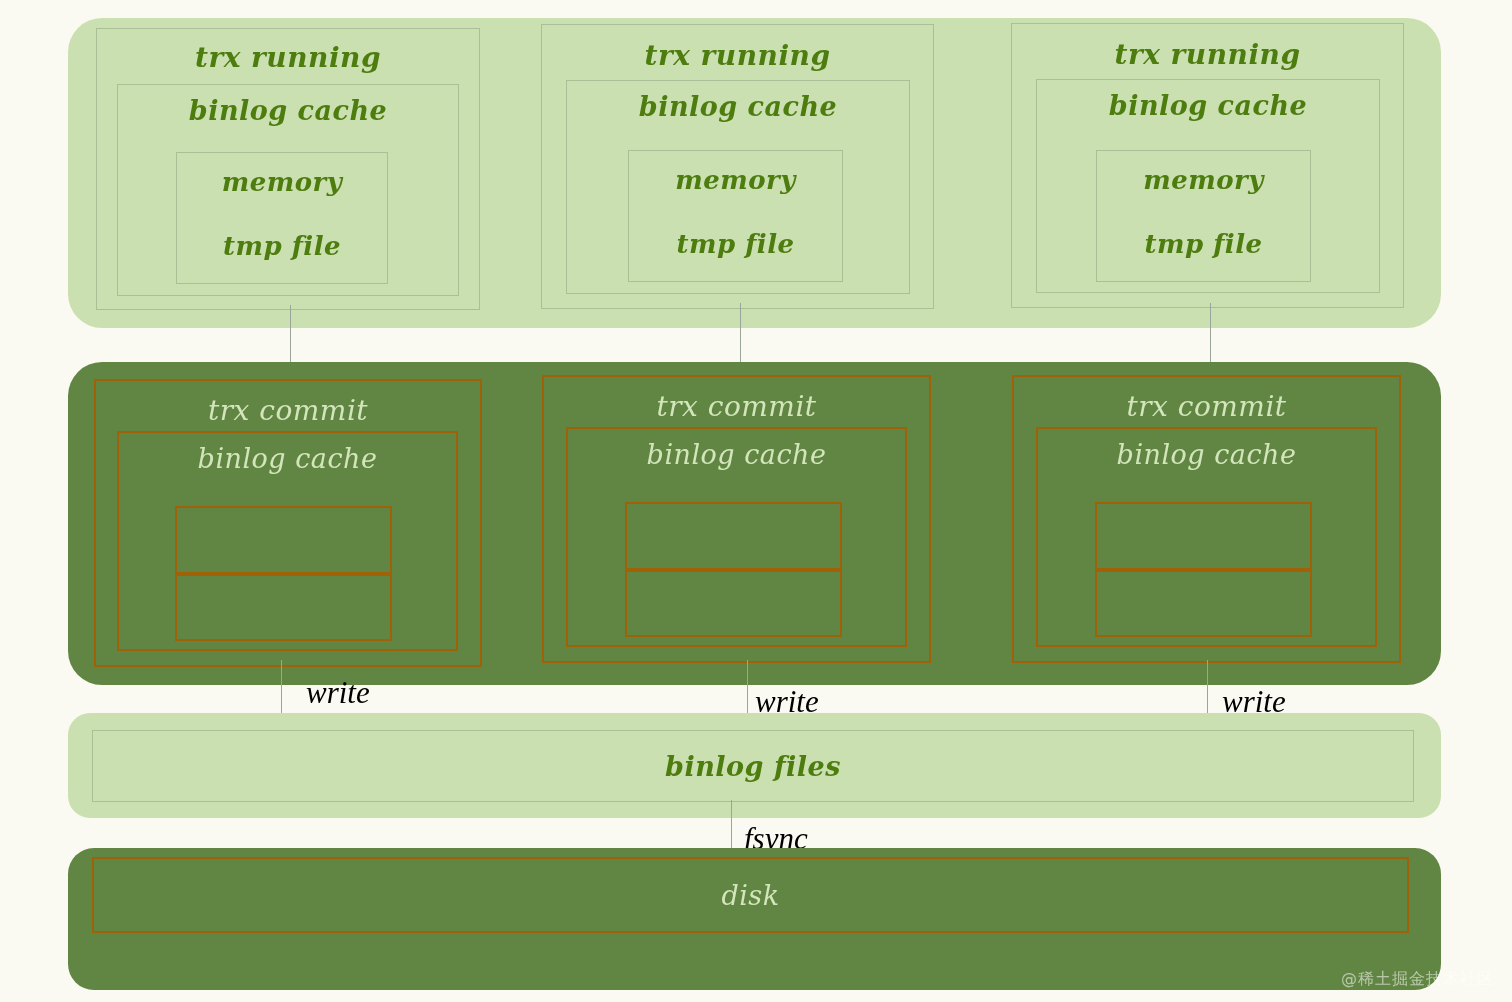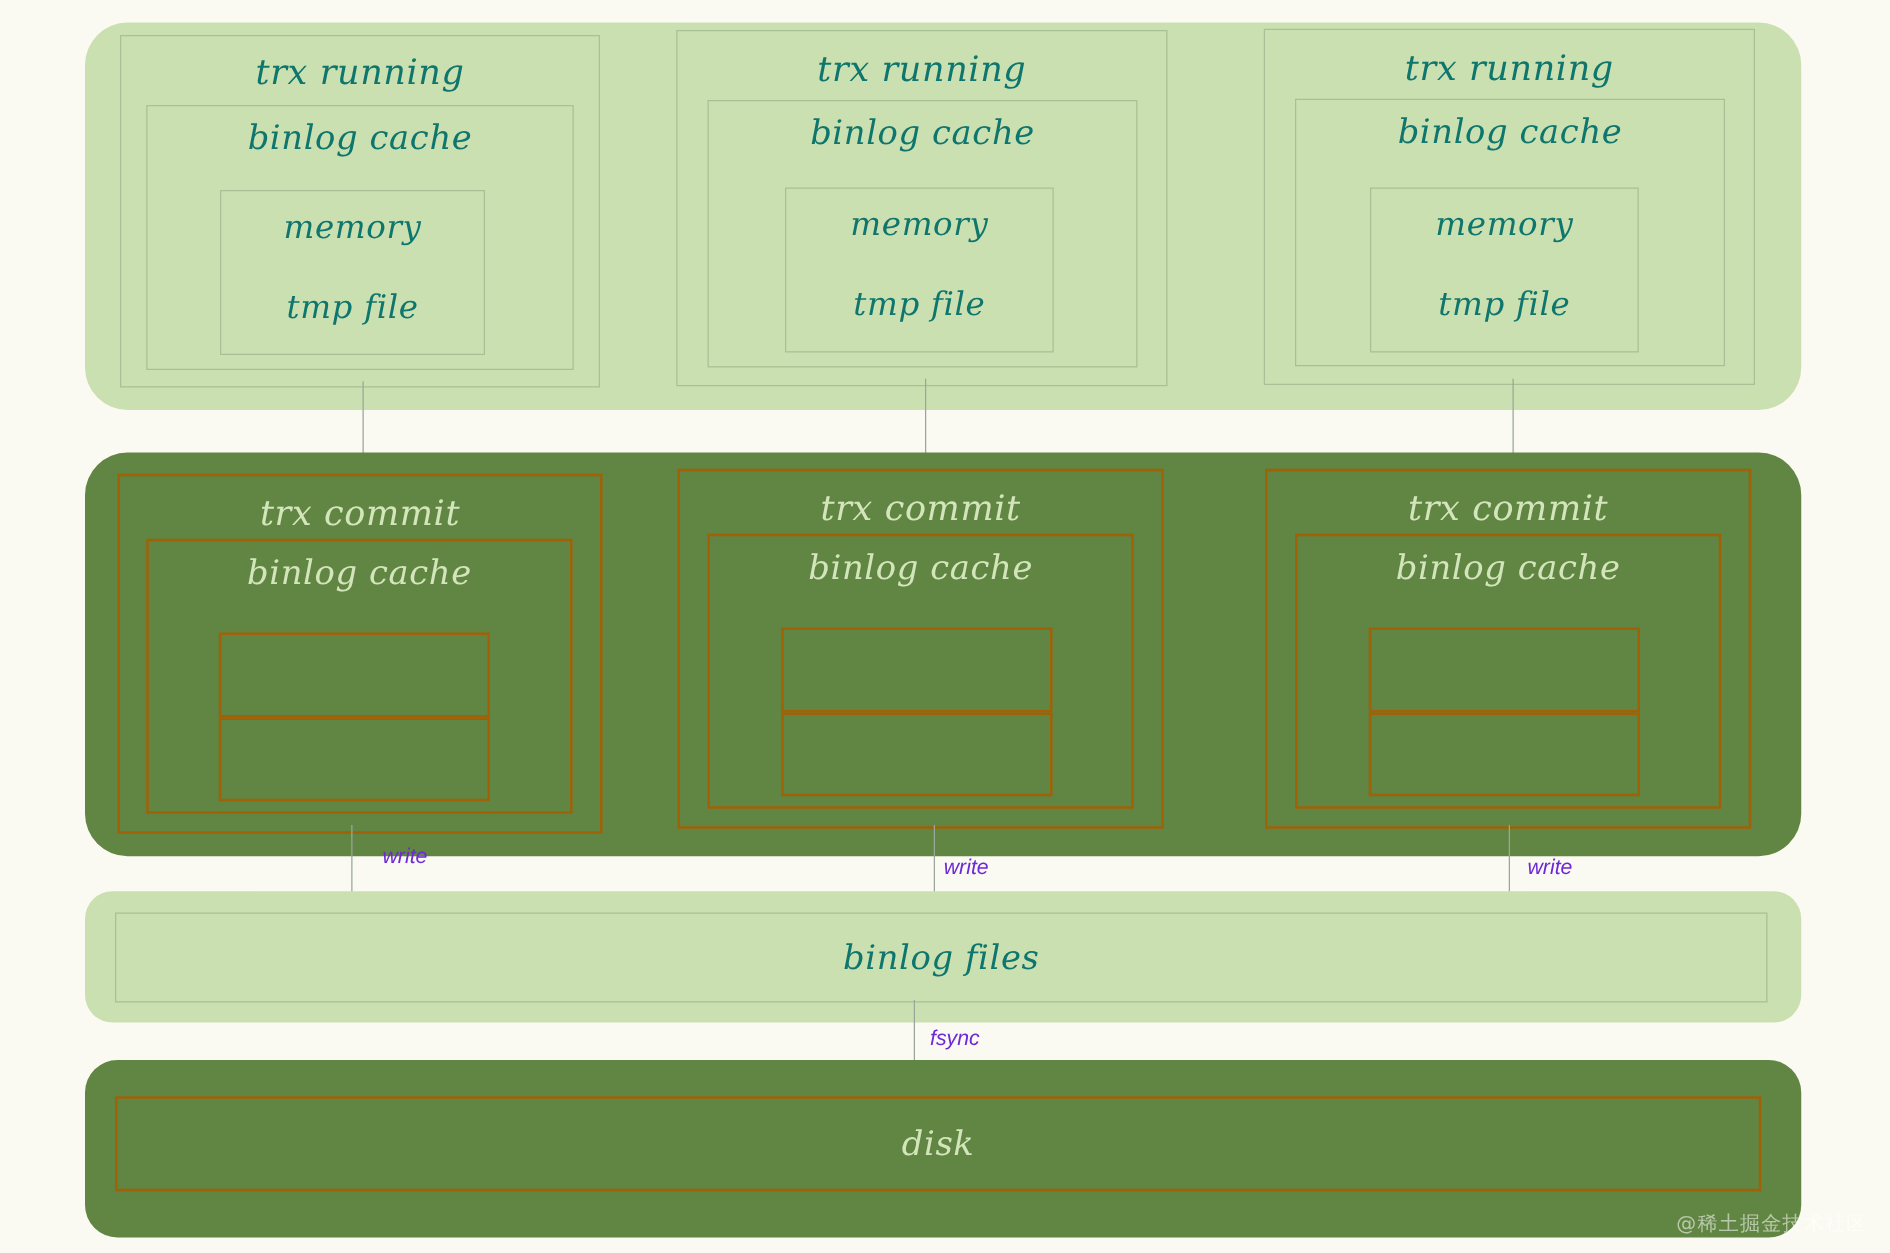--- a/index.html
+++ b/index.html
@@ -42,43 +42,43 @@
   .box-label {
     position: absolute;
     left: 0;
     right: 0;
     text-align: center;
     font-family: "DejaVu Serif", serif;
     font-style: italic;
     white-space: nowrap;
     letter-spacing: 0.5px;
   }
-  .lbl-dark-text  { color: #0f766e; }
+  .lbl-dark-text  { color: #4d7c0f; font-weight: bold; }
   .lbl-light-text { color: #d3e6bb; }
 
   
   .arrow {
     position: absolute;
     width: 1px;
     background: #9aa69a;
   }
   .arrow-head {
     position: absolute;
     width: 0;
     height: 0;
     border-left: 7px solid transparent;
     border-right: 7px solid transparent;
     border-top: 10px solid #b9c3b4;
   }
   .arrow-label {
     position: absolute;
-    font-family: Liberation Sans, sans-serif;
+    font-family: Liberation Serif, serif;
     font-style: italic;
-    font-size: 17px;
-    color: #6d28d9;
+    font-size: 31px;
+    color: #000000;
     white-space: nowrap;
   }
 
   
   .watermark {
     position: absolute;
     right: 18px;
     bottom: 12px;
     font-family: "DejaVu Sans", sans-serif;
     font-size: 16px;
@@ -180,19 +180,19 @@
   <div class="panel light" style="left:68px; top:713px; width:1373px; height:105px; border-radius:22px;"></div>
   <div class="box on-light" style="left:92px; top:730px; width:1322px; height:72px;">
     <div class="box-label lbl-dark-text" style="top:20px; font-size:27px;">binlog files</div>
   </div>
 
   <div class="arrow" style="left:731px; top:800px; height:64px;"></div>
   <div class="arrow-head" style="left:725px; top:860px;"></div>
   <div class="arrow-label" style="left:744px; top:821px;text-align:center;">fsync</div>
 
   <div class="panel dark" style="left:68px; top:848px; width:1373px; height:142px; border-radius:26px;"></div>
-  <div class="box on-dark" style="left:92px; top:877px; width:1317px; height:76px;">
+  <div class="box on-dark" style="left:92px; top:857px; width:1317px; height:76px;">
     <div class="box-label lbl-light-text" style="top:21px; font-size:27px;">disk</div>
   </div>
 
   <div class="watermark">@稀土掘金技术社区</div>
 
 </div>
 
 </body></html>

